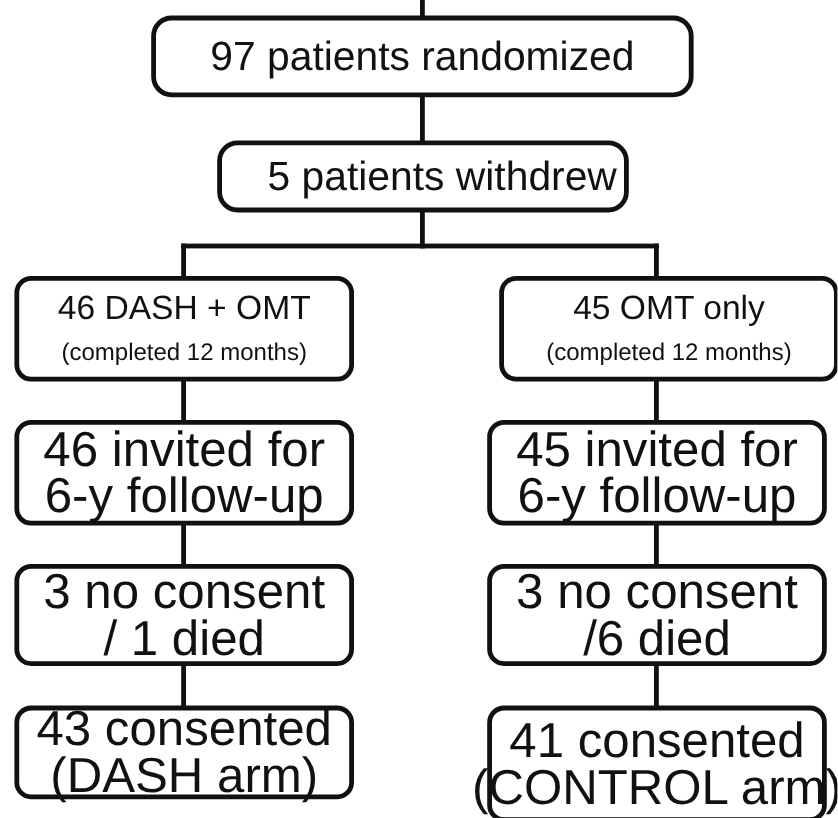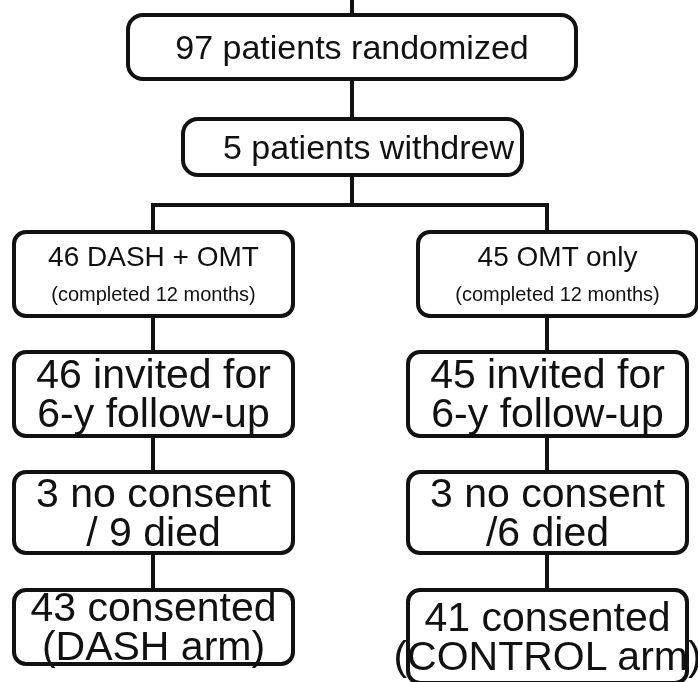--- a/index.html
+++ b/index.html
@@ -80,21 +80,21 @@
     <span class="ln fs-md">46 invited for</span>
     <span class="ln fs-md">6-y follow-up</span>
   </div>
   <div class="box" style="left:406px; top:350px; width:283px; height:88px;">
     <span class="ln fs-md">45 invited for</span>
     <span class="ln fs-md">6-y follow-up</span>
   </div>
 
   <div class="box" style="left:12px; top:470px; width:283px; height:85px;">
     <span class="ln fs-md">3 no consent</span>
-    <span class="ln fs-md">/ 9 died</span>
+    <span class="ln fs-md">/ 1 died</span>
   </div>
   <div class="box" style="left:406px; top:470px; width:283px; height:85px;">
     <span class="ln fs-md">3 no consent</span>
     <span class="ln fs-md">/6 died</span>
   </div>
 
   <div class="box" style="left:12px; top:588px; width:283px; height:78px;">
     <span class="ln fs-md">43 consented</span>
     <span class="ln fs-md">(DASH arm)</span>
   </div>

